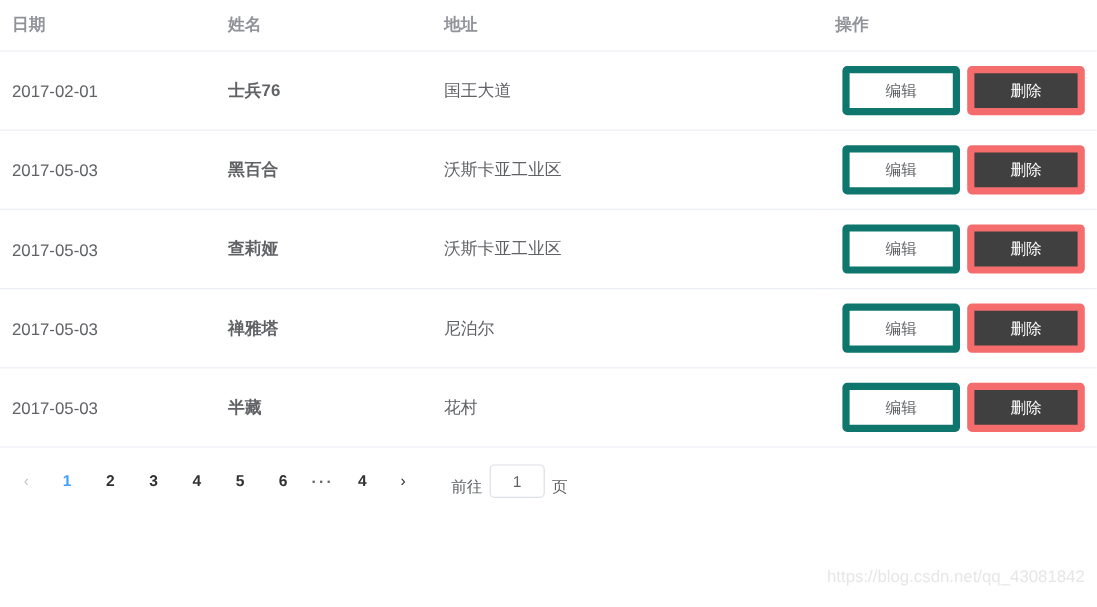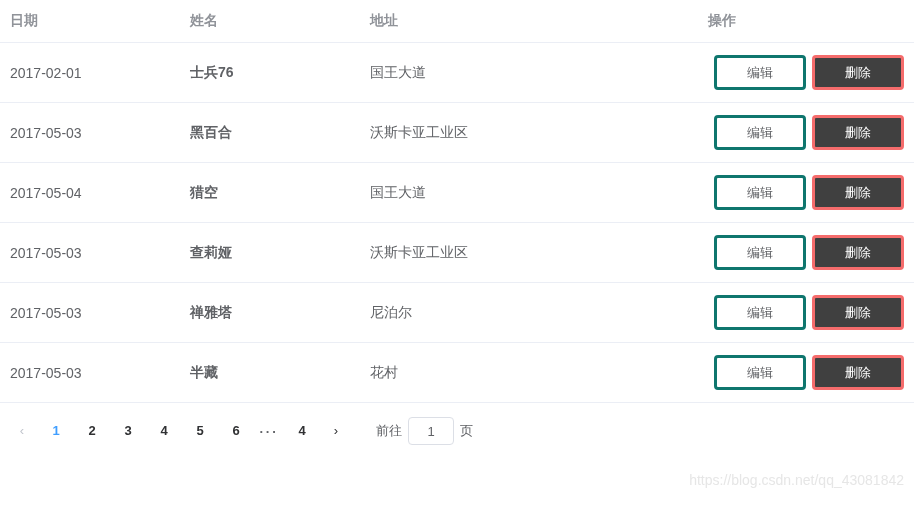--- a/index.html
+++ b/index.html
@@ -26,21 +26,21 @@
   .col-addr   { width: auto; }
   .col-ops    { width: 160px; text-align: left; }
   .ops-cell   { text-align: right; white-space: nowrap; padding-right: 14px; }
   .btn {
     display: inline-block;
     line-height: 1;
     padding: 8px 30px;
     font-size: 13px;
     border-radius: 4px;
     cursor: pointer;
-    border: 3px solid #0f766e;
+    border: 6px solid #0f766e;
     background: #fff;
     color: #606266;
     margin-left: 6px;
     text-align: right;
   }
   .btn-danger {
     background: #404040;
     border-color: #f56c6c;
     color: #fff;
   }
@@ -75,21 +75,21 @@
   .pg-arrow.enabled { color: #303133; }
   .pg-ellipsis {
     min-width: 30px;
     text-align: center;
     color: #606266;
     font-weight: 700;
     letter-spacing: 2px;
   }
   .jump {
     display: flex;
-    align-items: center;
+    align-items: flex-end;
     margin-left: 24px;
     font-size: 13px;
     color: #606266;
   }
   .jump input {
     width: 46px;
     height: 28px;
     border: 1px solid #dcdfe6;
     border-radius: 4px;
     text-align: center;
@@ -125,26 +125,20 @@
         <td class="col-addr">国王大道</td>
         <td class="ops-cell"><button class="btn">编辑</button><button class="btn btn-danger">删除</button></td>
       </tr>
       <tr>
         <td class="col-date">2017-05-03</td>
         <td class="col-name">黑百合</td>
         <td class="col-addr">沃斯卡亚工业区</td>
         <td class="ops-cell"><button class="btn">编辑</button><button class="btn btn-danger">删除</button></td>
       </tr>
       <tr>
-        <td class="col-date">2017-05-04</td>
-        <td class="col-name">猎空</td>
-        <td class="col-addr">国王大道</td>
-        <td class="ops-cell"><button class="btn">编辑</button><button class="btn btn-danger">删除</button></td>
-      </tr>
-      <tr>
         <td class="col-date">2017-05-03</td>
         <td class="col-name">查莉娅</td>
         <td class="col-addr">沃斯卡亚工业区</td>
         <td class="ops-cell"><button class="btn">编辑</button><button class="btn btn-danger">删除</button></td>
       </tr>
       <tr>
         <td class="col-date">2017-05-03</td>
         <td class="col-name">禅雅塔</td>
         <td class="col-addr">尼泊尔</td>
         <td class="ops-cell"><button class="btn">编辑</button><button class="btn btn-danger">删除</button></td>

